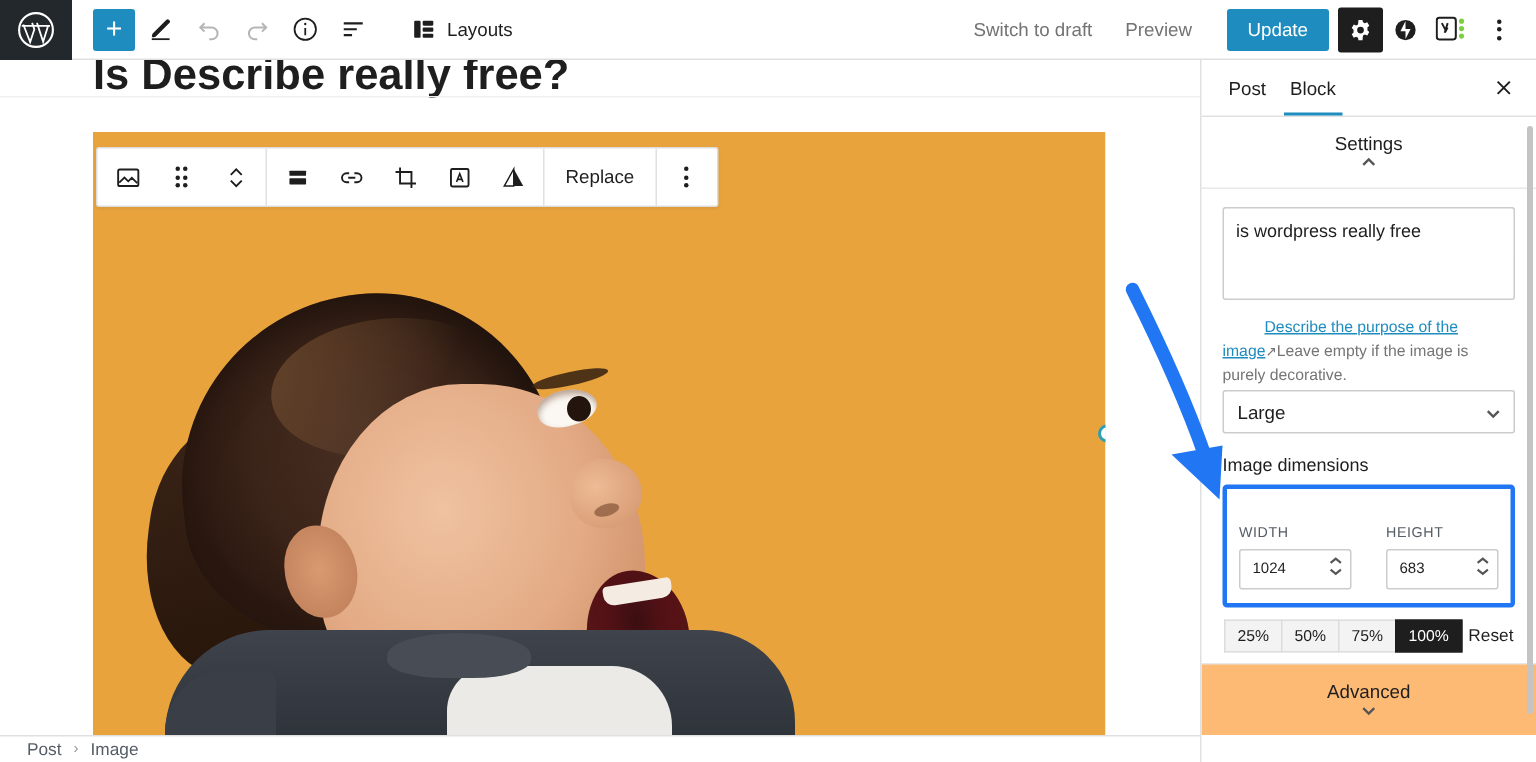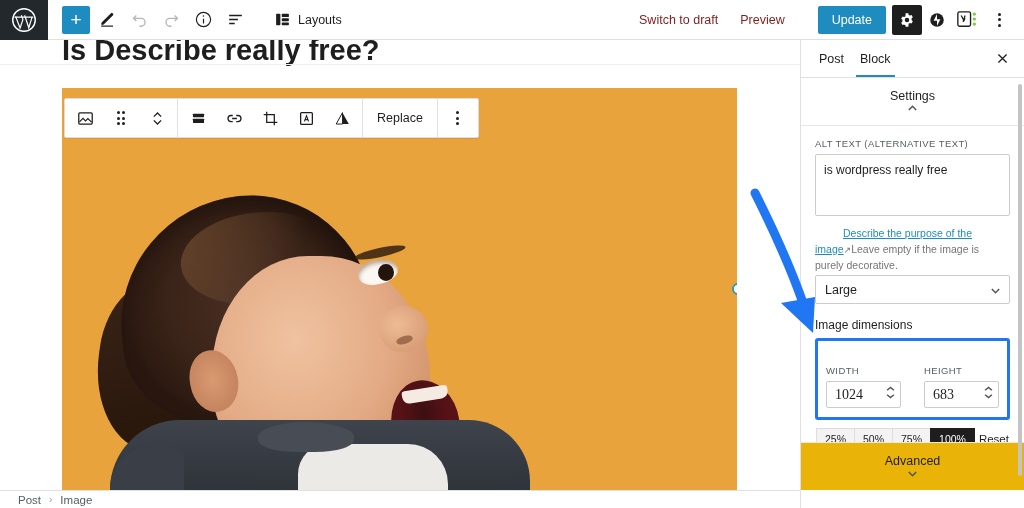--- a/index.html
+++ b/index.html
@@ -34,25 +34,25 @@
     display: flex; align-items: center; gap: 7px; margin-left: 16px;
     padding: 4px 6px; background: transparent; border: none; cursor: pointer;
   }
   .layouts-btn .lbl { font-size: 12.5px; color: #1e1e1e; }
 
   .tb-right {
     margin-left: auto; display: flex; align-items: center; gap: 0; padding-right: 10px;
   }
   .link-btn {
     background: none; border: none; cursor: pointer;
-    color: #7f1d1d; font-size: 12.5px; padding: 6px 11px;
+    color: #737373; font-size: 12.5px; padding: 6px 11px;
   }
   .update-btn {
     background: #1e8cbe; color: #fff; border: none; border-radius: 2px;
-    font-size: 12.5px; padding: 7px 14px; cursor: pointer; margin: 0 6px 0 22px;
+    font-size: 12.5px; padding: 7px 14px; cursor: pointer; margin: 0 6px 0 12px;
   }
   .icon-sq {
     width: 30px; height: 30px; display: flex; align-items: center; justify-content: center;
     background: transparent; border: none; cursor: pointer; border-radius: 2px;
   }
   .icon-sq.active { background: #1e1e1e; }
   .icon-sq.active svg { fill: #fff; }
   .icon-sq svg { width: 18px; height: 18px; fill: #1e1e1e; }
   .yoast-wrap { display: flex; align-items: center; padding: 0 5px; cursor: pointer; }
   .ellipsis-v { display: flex; flex-direction: column; gap: 2.5px; align-items: center; }
@@ -262,21 +262,21 @@
 
   .dims-title { font-size: 12px; color: #1e1e1e; margin: 14px 0 6px; }
   .dims-highlight {
     border: 3px solid #2176f3; border-radius: 3px; padding: 24px 8px 9px;
     display: flex; gap: 23px;
   }
   .dim-col { flex: 1; }
   .num-wrap { position: relative; }
   .num-input {
     width: 100%; height: 27px; border: 1px solid #ccc; border-radius: 2px;
-    font-family: Liberation Serif, serif; font-size: 14px; color: #1e1e1e;
+    font-family: Liberation Sans, sans-serif; font-size: 10px; color: #1e1e1e;
     padding: 0 22px 0 8px; outline: none;
   }
   .spinner {
     position: absolute; right: 6px; top: 5px;
     display: flex; flex-direction: column; align-items: center; gap: 1px; cursor: pointer;
   }
   .spinner svg { width: 9px; height: 6px; stroke: #555; stroke-width: 1.6; fill: none; }
 
   .pct-row {
     display: flex; align-items: center; margin-top: 8px; padding: 0 1px;
@@ -289,21 +289,21 @@
   }
   .pct-btn:last-child { border-right: 1px solid #ddd; }
   .pct-btn.active { background: #1e1e1e; color: #fff; border-color: #1e1e1e; }
   .reset-btn {
     margin-left: auto; background: none; border: none; cursor: pointer;
     font-size: 11.5px; color: #1e1e1e; padding: 3px 4px;
   }
 
   .sb-advanced {
     position: absolute; left: 0; right: 0; bottom: 18px;
-    border-top: 1px solid #e8e8e8; background: #eab308;
+    border-top: 1px solid #e8e8e8; background: #fdba74;
   }
   .sb-scrollbar {
     position: absolute; right: 1px; top: 44px; width: 7px; height: 400px;
     background: transparent;
   }
   .sb-scrollbar .thumb {
     position: absolute; left: 2px; top: 0; width: 4px; height: 392px;
     background: #c4c4c4; border-radius: 3px;
   }
 
@@ -522,21 +522,20 @@
     </div>
 
     <div class="sb-section-head">
       <span class="t">Settings</span>
       <svg class="chev" viewBox="0 0 12 12">
           <path d="M2 7.6L6 3.6l4 4"></path>
         </svg>
     </div>
 
     <div class="sb-body">
-      <label class="field-label">ALT TEXT (ALTERNATIVE TEXT)</label>
       <textarea class="alt-textarea" style="">is wordpress really free</textarea>
       <p class="help">
         <a href="#">Describe the purpose of the image</a><span class="ext-ico">↗</span><span>Leave empty if the image is purely decorative.</span>
       </p>
 
       <div class="select-wrap">
         <select class="sb-select">
           <option>Large</option>
         </select>
         <svg class="select-chev" viewBox="0 0 12 12">

